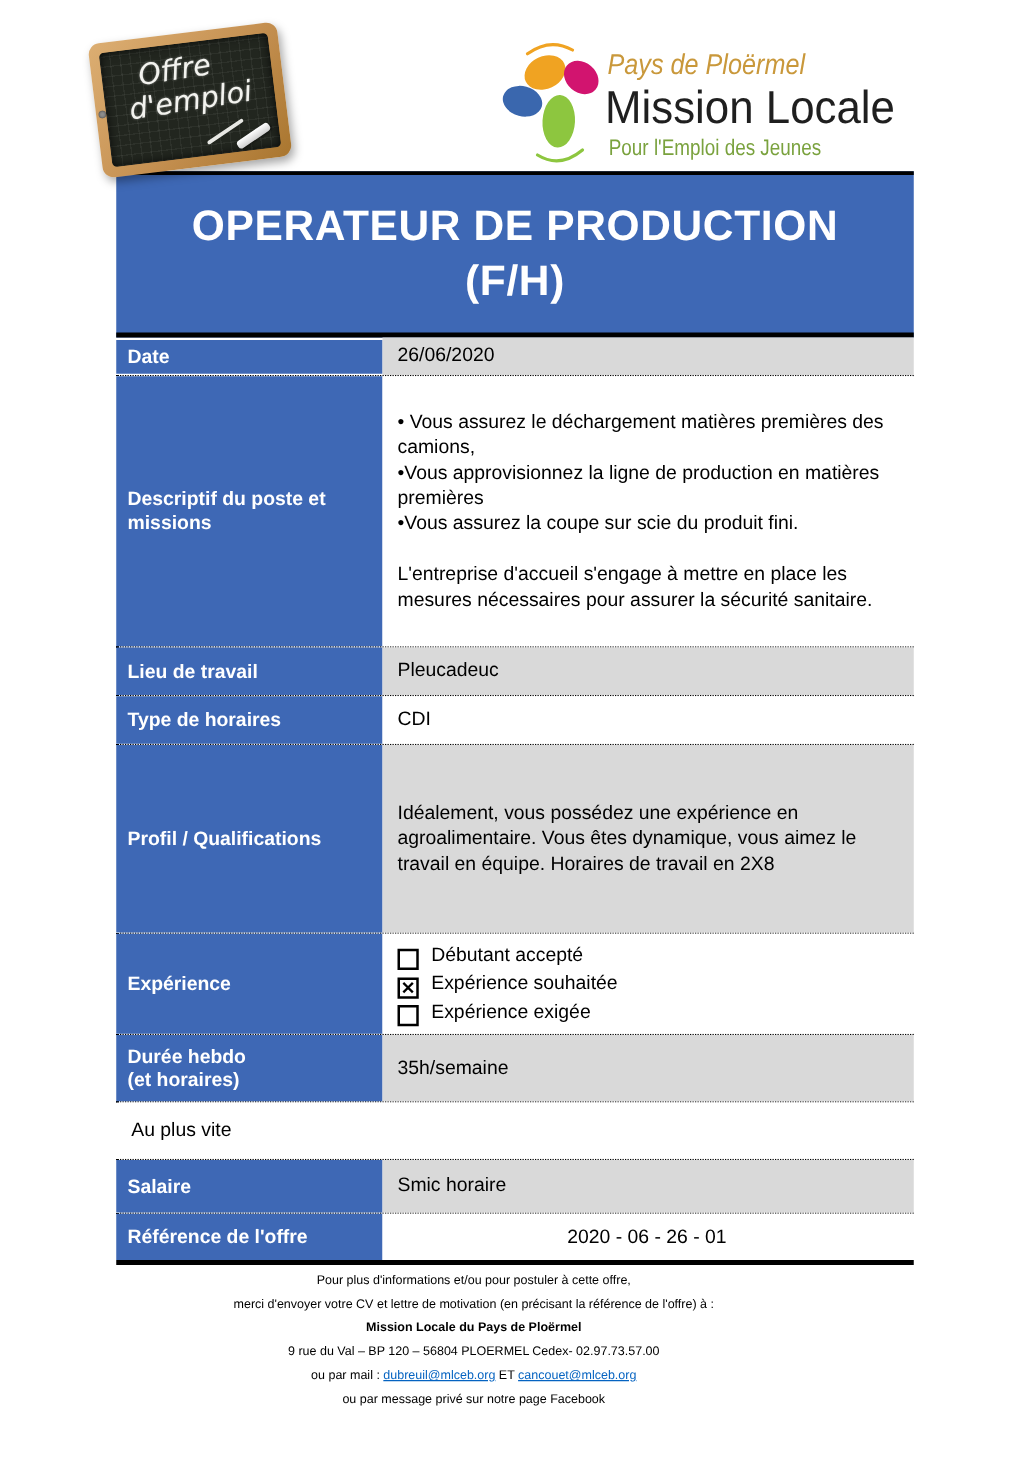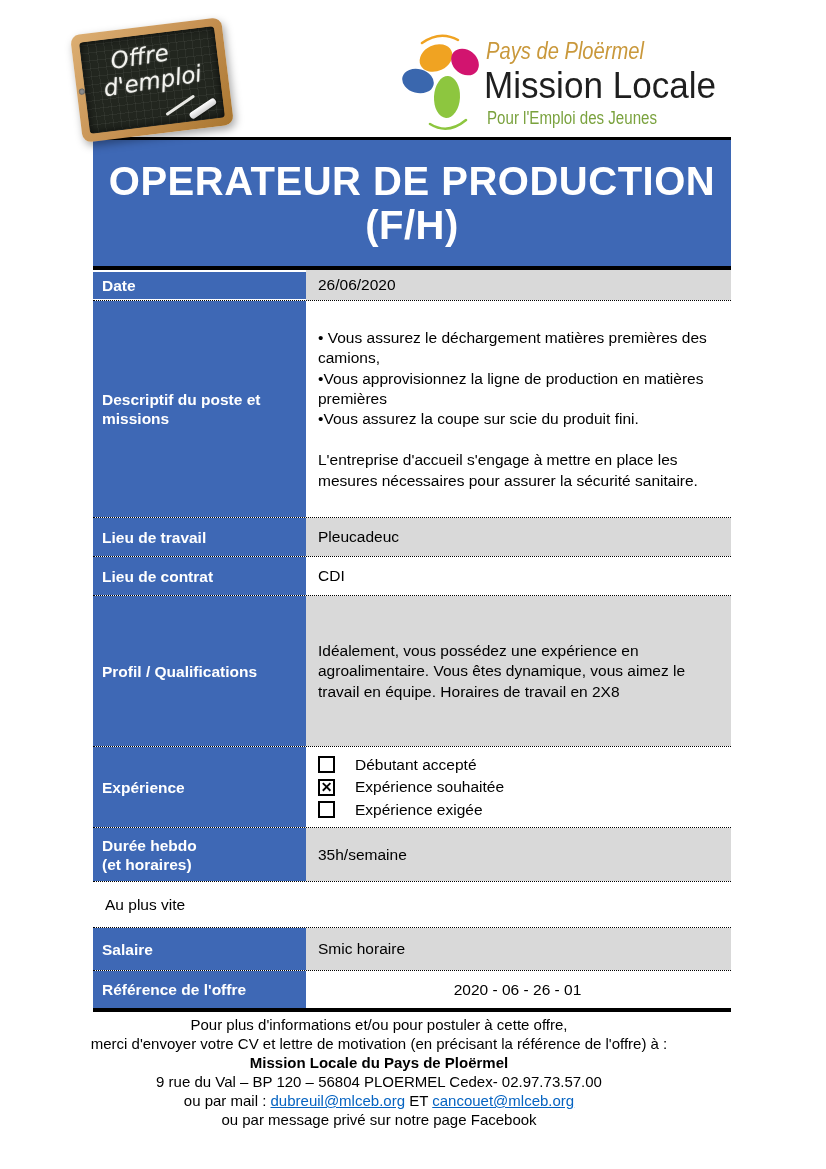--- a/index.html
+++ b/index.html
@@ -36,49 +36,49 @@
   .logo text{font-family:"Liberation Sans",sans-serif;}
   .logo .region{font-size:23px;font-style:italic;fill:#c9983b;}
   .logo .name{font-size:37px;fill:#1f1f1f;}
   .logo .tagline{font-size:18px;fill:#7aa23e;}
 
   
   .title-block{position:absolute;left:93px;top:137px;width:638px;height:133px;
                box-sizing:border-box;background:#3e68b5;
                border-top:3px solid #000;border-bottom:4px solid #000;
                display:flex;flex-direction:column;justify-content:center;align-items:center;
-               color:#fff;font-weight:bold;font-size:40px;letter-spacing:.5px;
+               color:#fff;font-weight:bold;font-size:34px;letter-spacing:.5px;
                line-height:44px;text-align:center;}
 
   
   .job-table{position:absolute;left:93px;top:270px;width:638px;
              border-bottom:4px solid #000;font-size:15.5px;}
   .row{display:flex;border-bottom:1px dotted #000;}
   .row:last-child{border-bottom:none;text-align:center;}
   .cell-label{width:213px;flex:0 0 213px;box-sizing:border-box;background:#3e68b5;
               color:#fff;font-weight:bold;padding:4px 8px 4px 9px;
               display:flex;align-items:center;white-space:pre-line;line-height:1.25;}
   .cell-value{flex:1;box-sizing:border-box;padding:5px 14px 5px 12px;
               display:flex;flex-direction:column;justify-content:center;line-height:1.32;}
   .gray{background:#d9d9d9;}
   .white{background:#ffffff;}
   .pre{white-space:pre-line;}
   .h-date{min-height:27px;align-items:center;}   .h-desc{min-height:216px;}
   .h-lieu{min-height:38px;}   .h-type{min-height:38px;}
   .h-profil{min-height:150px;}.h-exp{min-height:80px;}
   .h-duree{min-height:53px;}  .h-dem{min-height:45px;}
   .h-sal{min-height:42px;}    .h-ref{min-height:37px;}
-  .opt{display:flex;align-items:center;gap:20px;line-height:1.45;}
+  .opt{display:flex;align-items:flex-end;gap:10px;line-height:1.45;}
   .checkbox{width:13px;height:13px;flex:0 0 13px;border:2px solid #000;background:#fff;
             display:flex;align-items:center;justify-content:center;
             font-size:14px;line-height:1;font-weight:bold;overflow:hidden;}
 
   
   .footer{position:absolute;left:0;top:1015px;width:758px;text-align:center;
-          font-size:15px;line-height:19px;color:#000;}
+          font-size:10px;line-height:19px;color:#000;}
   .footer .bold{font-weight:bold;}
   .footer a{color:#0563c1;cursor:pointer;}
 </style>
 </head>
 <body>
 
 <div class="page">
 
   <div class="chalkboard">
     <div class="board">
@@ -125,21 +125,21 @@
 
 L'entreprise d'accueil s'engage à mettre en place les mesures nécessaires pour assurer la sécurité sanitaire.</div>
     </div>
 
     <div class="row h-lieu">
       <div class="cell-label">Lieu de travail</div>
       <div class="cell-value gray">Pleucadeuc</div>
     </div>
 
     <div class="row h-type">
-      <div class="cell-label">Lieu de contrat</div>
+      <div class="cell-label">Type de horaires</div>
       <div class="cell-value white">CDI</div>
     </div>
 
     <div class="row h-profil">
       <div class="cell-label">Profil / Qualifications</div>
       <div class="cell-value gray">Idéalement, vous possédez une expérience en agroalimentaire. Vous êtes dynamique, vous aimez le travail en équipe. Horaires de travail en 2X8</div>
     </div>
 
     <div class="row h-exp">
       <div class="cell-label">Expérience</div>

